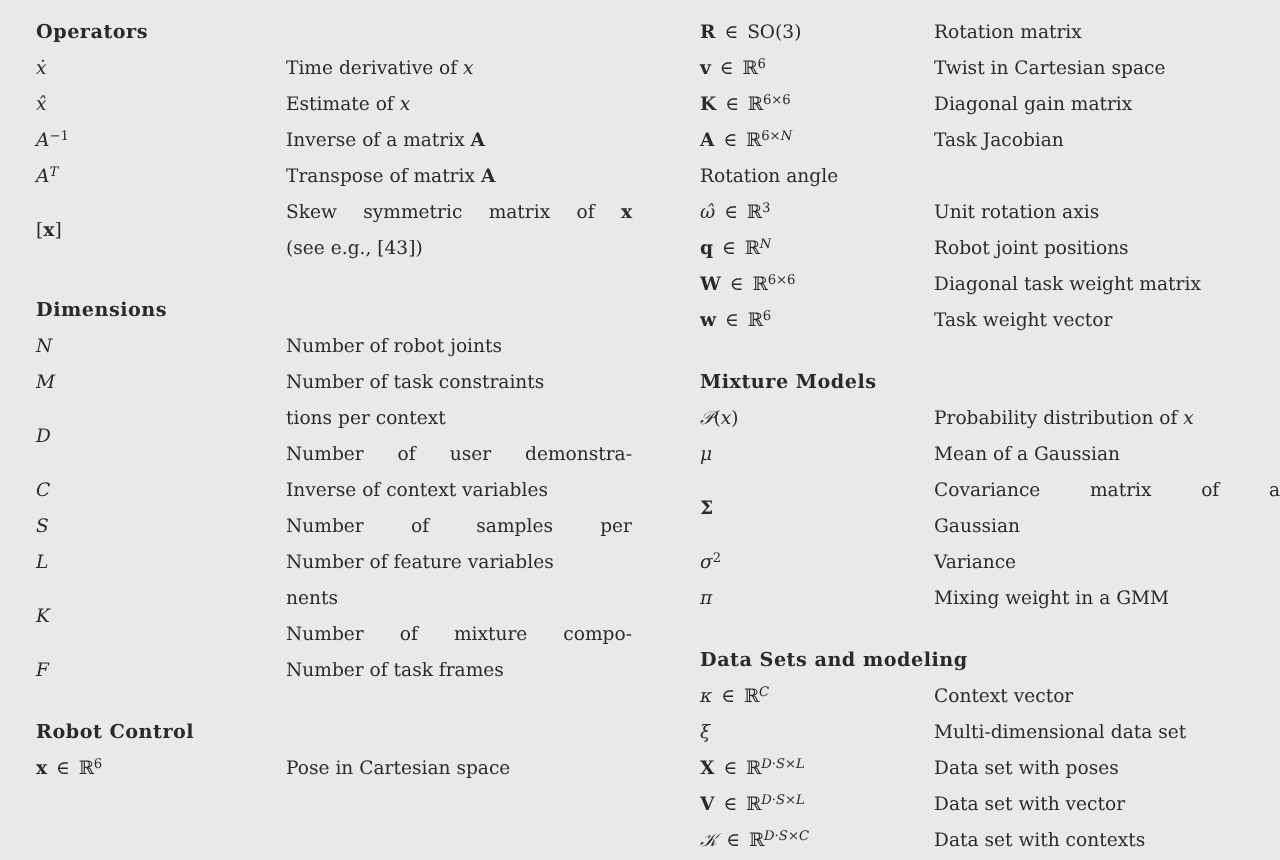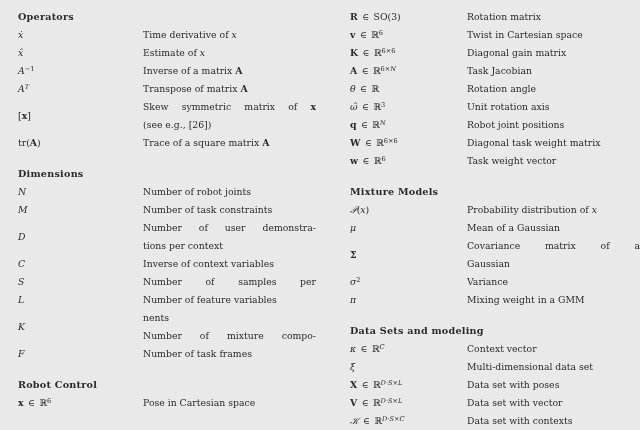--- a/index.html
+++ b/index.html
@@ -121,27 +121,21 @@
           <div class="entry">
             <div class="sym"><span class="mi">A</span><sup class="sp"><span class="mi">T</span></sup></div>
             <div class="desc">
               <span class="ln l">Transpose of matrix <span class="mb">A</span></span>
             </div>
           </div>
           <div class="entry">
             <div class="sym">[<span class="mb">x</span>]</div>
             <div class="desc">
               <span class="ln j">Skew symmetric matrix of <span class="mb">x</span></span>
-              <span class="ln l">(see e.g., [26])</span>
-            </div>
-          </div>
-          <div class="entry">
-            <div class="sym">tr(<span class="mb">A</span>)</div>
-            <div class="desc">
-              <span class="ln l">Trace of a square matrix <span class="mb">A</span></span>
+              <span class="ln l">(see e.g., [43])</span>
             </div>
           </div>
         </div>
       </div>
       <div class="section">
         <div class="section-title">Dimensions</div>
         <div class="entries">
           <div class="entry">
             <div class="sym"><span class="mi">N</span></div>
             <div class="desc">
@@ -150,22 +144,22 @@
           </div>
           <div class="entry">
             <div class="sym"><span class="mi">M</span></div>
             <div class="desc">
               <span class="ln l">Number of task constraints</span>
             </div>
           </div>
           <div class="entry">
             <div class="sym"><span class="mi">D</span></div>
             <div class="desc">
+              <span class="ln l">tions per context</span>
               <span class="ln j">Number of user demonstra-</span>
-              <span class="ln l">tions per context</span>
             </div>
           </div>
           <div class="entry">
             <div class="sym"><span class="mi">C</span></div>
             <div class="desc">
               <span class="ln l">Inverse of context variables</span>
             </div>
           </div>
           <div class="entry">
             <div class="sym"><span class="mi">S</span></div>
@@ -227,21 +221,20 @@
               <span class="ln l">Diagonal gain matrix</span>
             </div>
           </div>
           <div class="entry">
             <div class="sym"><span class="mb">A</span> <span class="op">∈</span> <span class="bb">ℝ</span><sup class="sp">6×<span class="mi">N</span></sup></div>
             <div class="desc">
               <span class="ln l">Task Jacobian</span>
             </div>
           </div>
           <div class="entry">
-            <div class="sym"><span class="mi">θ</span> <span class="op">∈</span> <span class="bb">ℝ</span></div>
             <div class="desc">
               <span class="ln l">Rotation angle</span>
             </div>
           </div>
           <div class="entry">
             <div class="sym"><span class="mi">ω̂</span> <span class="op">∈</span> <span class="bb">ℝ</span><sup class="sp">3</sup></div>
             <div class="desc">
               <span class="ln l">Unit rotation axis</span>
             </div>
           </div>

